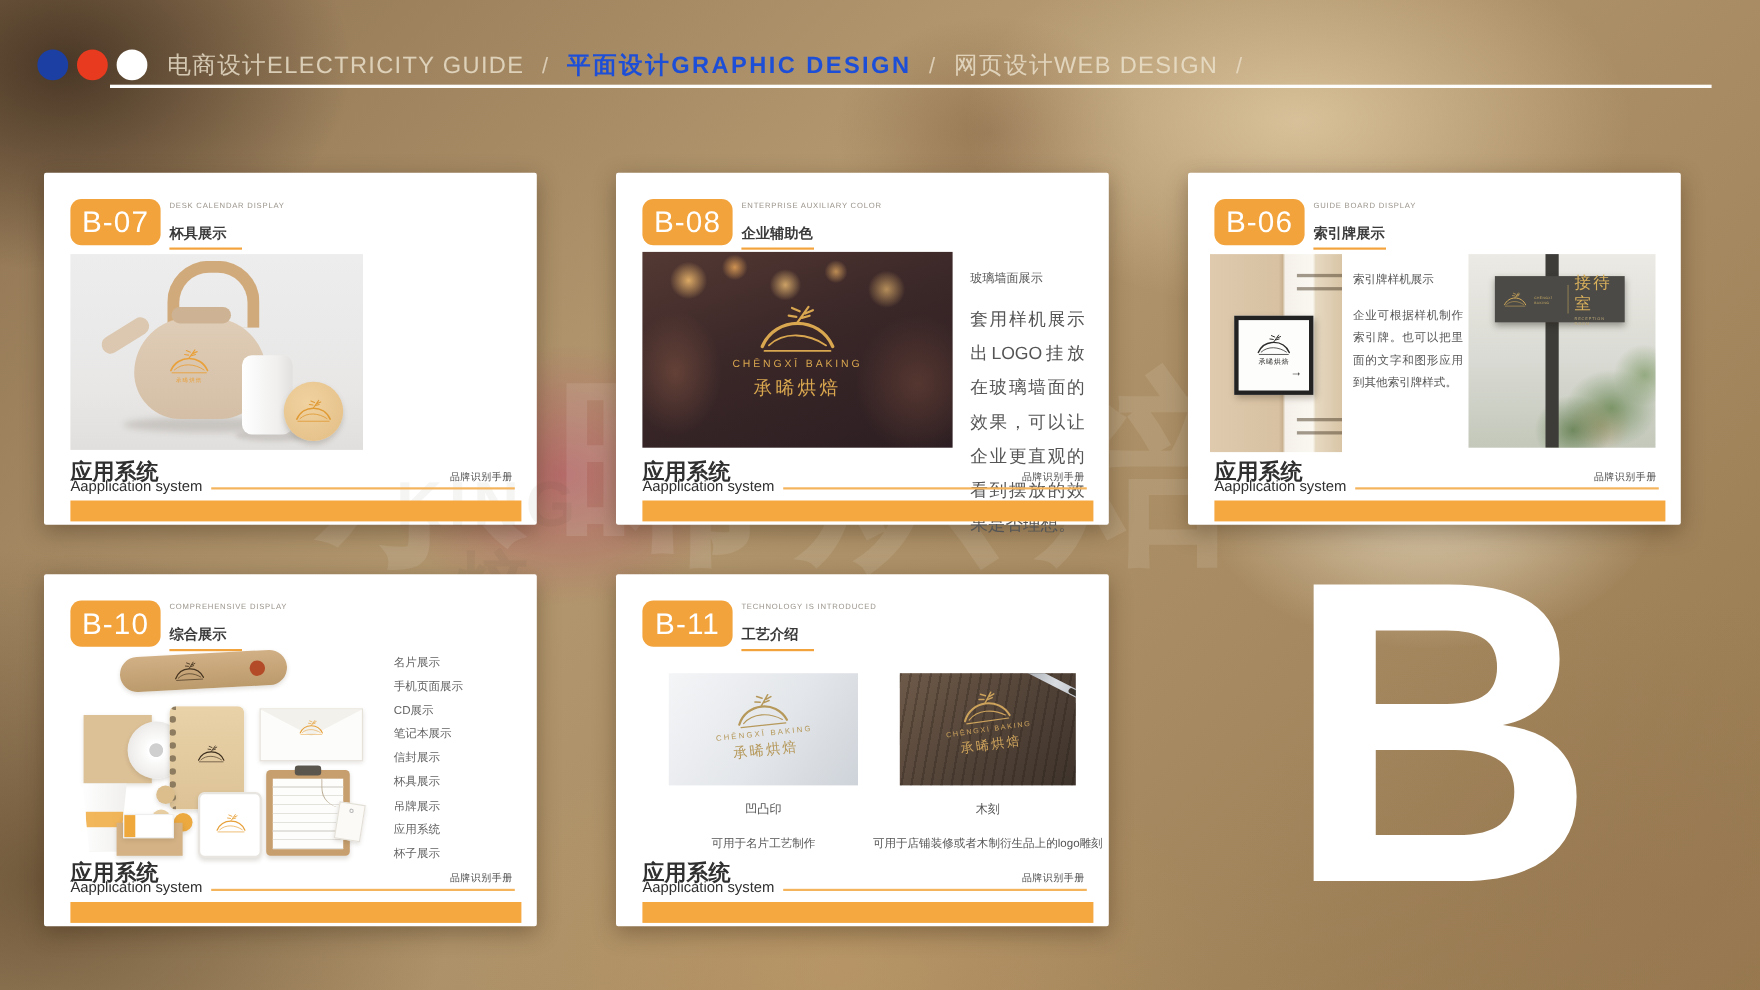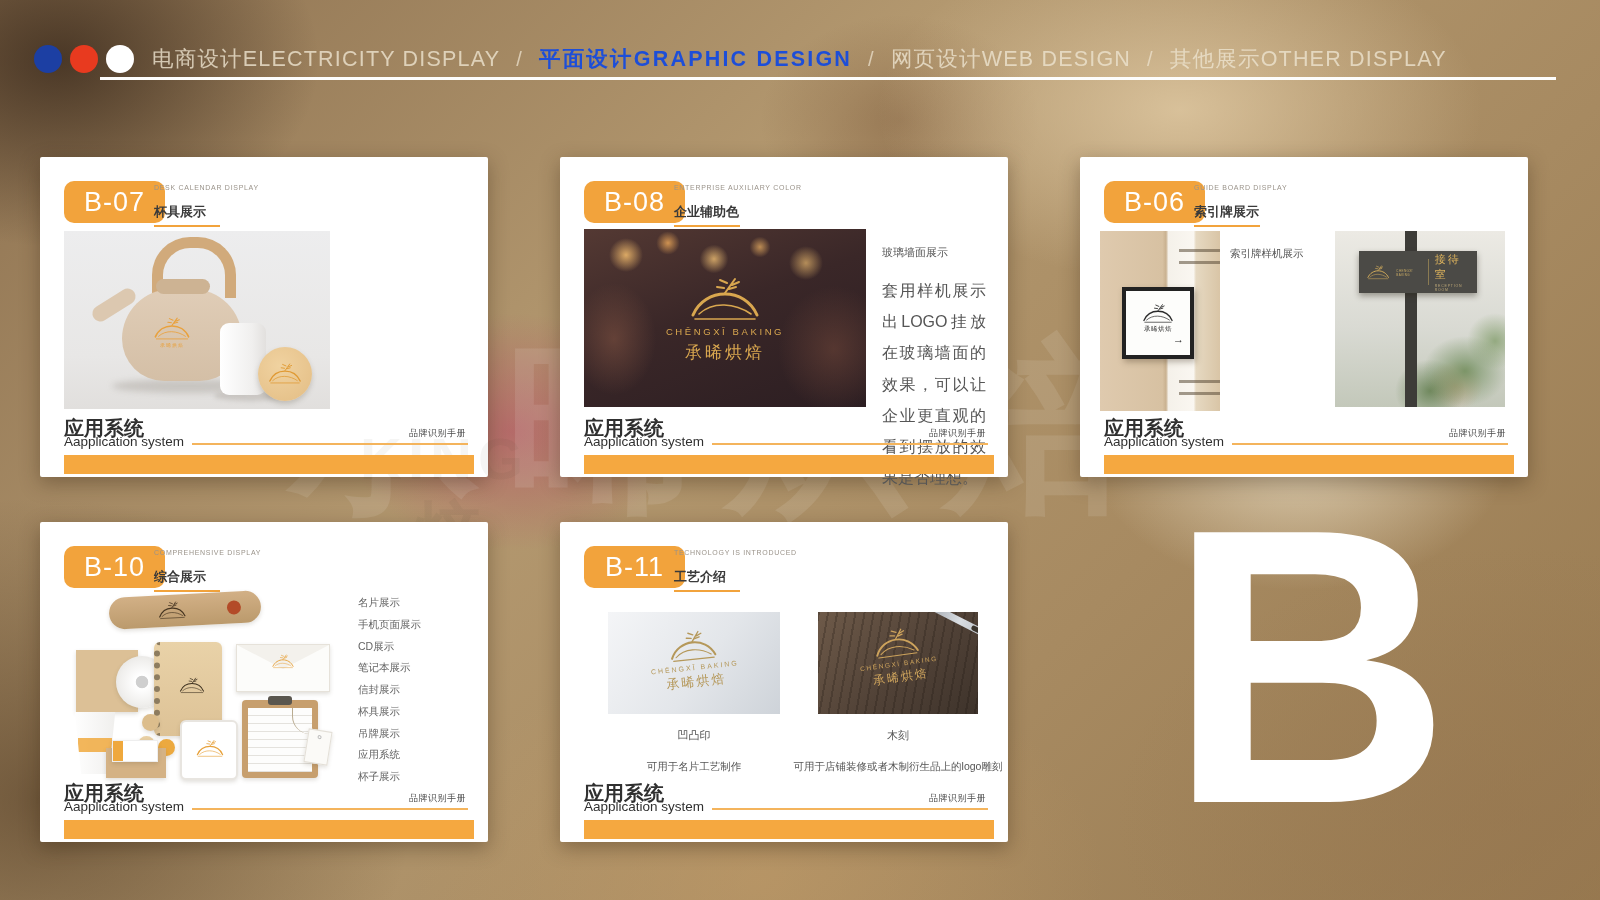--- a/index.html
+++ b/index.html
@@ -34,21 +34,21 @@
   .watermark{position:absolute;left:290px;top:300px;z-index:1;font-size:190px;font-weight:700;
              color:rgba(255,255,255,.10);letter-spacing:28px;pointer-events:none;}
   
   .card{position:absolute;width:448px;height:320px;background:#ffffff;border-radius:2px;
         box-shadow:0 6px 20px rgba(55,38,18,.38);z-index:2;}
   .card-b07{left:40px;top:157px;}
   .card-b08{left:560px;top:157px;}
   .card-b09{left:1080px;top:157px;}
   .card-b10{left:40px;top:522px;}
   .card-b11{left:560px;top:522px;}
-  .badge{position:absolute;left:24px;top:24px;width:101px;height:42px;background:#f2a33c;border-radius:10px;
+  .badge{position:absolute;left:24px;top:24px;width:82px;height:42px;background:#f2a33c;border-radius:10px;
          color:#fff;font-size:27px;display:flex;align-items:center;justify-content:center;letter-spacing:1px;}
   .head-text{position:absolute;left:114px;top:27px;}
   .head-en{font-size:7px;color:#9a938a;letter-spacing:.7px;}
   .head-cn{font-size:13px;color:#3a3a3a;font-weight:700;margin-top:12px;padding-bottom:4px;
            border-bottom:2px solid #f2a33c;display:inline-block;min-width:66px;}
   .foot-cn{position:absolute;left:24px;top:258px;font-size:20px;font-weight:700;color:#303030;}
   .foot-en{position:absolute;left:24px;top:277px;font-size:13.5px;color:#303030;}
   .foot-line{position:absolute;left:152px;right:20px;top:286px;height:2px;background:#f4b45c;}
   .foot-right{position:absolute;right:22px;top:270px;font-size:9px;color:#4a4a4a;letter-spacing:.5px;}
   .bar{position:absolute;left:24px;right:14px;bottom:3px;height:19px;background:#f5a840;}
@@ -102,21 +102,21 @@
     background:
       radial-gradient(60px 50px at 130px 140px, rgba(110,140,90,.85), transparent 70%),
       radial-gradient(50px 45px at 95px 160px, rgba(90,120,70,.8), transparent 70%),
       radial-gradient(40px 40px at 160px 110px, rgba(120,150,95,.7), transparent 70%),
       radial-gradient(40px 36px at 120px 155px, rgba(205,170,140,.8), transparent 70%),
       linear-gradient(180deg,#eceae4 0%,#d9dad3 55%,#c3c8ba 100%);}
   .b09-post{position:absolute;left:70px;top:0;width:12px;height:100%;background:#3d3c38;}
   .b09-plate{position:absolute;left:24px;top:20px;width:118px;height:42px;background:#4b4a46;
              box-shadow:0 3px 6px rgba(40,35,25,.4);display:flex;align-items:center;gap:6px;padding:0 7px;box-sizing:border-box;}
   .b09-plate .pl-div{width:1px;height:26px;background:#8b7b52;}
-  .b09-plate .pl-cn{font-size:11px;color:#d9b05c;letter-spacing:2px;}
+  .b09-plate .pl-cn{font-size:15px;color:#d9b05c;letter-spacing:2px;}
   .b09-plate .pl-sub{font-size:3.5px;color:#bda878;letter-spacing:.8px;margin-top:2px;}
   .b09-plate .pl-en{font-size:3px;color:#c9ab64;margin-top:1px;letter-spacing:.4px;}
   
   .b10-stage{position:absolute;left:14px;top:66px;width:286px;height:192px;}
   .b10-stage *{box-sizing:border-box;}
   .mk{position:absolute;box-shadow:0 2px 4px rgba(90,75,55,.18);}
   .mk-tube{left:55px;top:6px;width:152px;height:32px;border-radius:16px;transform:rotate(-3deg);
            background:linear-gradient(180deg,#d2b086,#bb9a6c);}
   .mk-tube .seal{position:absolute;right:20px;top:9px;width:14px;height:14px;border-radius:50%;background:#b34b28;}
   .mk-tube .mklogo{position:absolute;left:48px;top:5px;color:#463521;}
@@ -188,27 +188,26 @@
   </symbol>
 </svg>
 
 <header class="topbar">
   <div class="dots">
     <span class="dot blue"></span>
     <span class="dot red"></span>
     <span class="dot white"></span>
   </div>
   <nav class="nav">
-    <span class="item">电商设计ELECTRICITY DISPLAY</span>
+    <span class="item">电商设计ELECTRICITY GUIDE</span>
     <span class="sep">/</span>
     <span class="item active">平面设计GRAPHIC DESIGN</span>
     <span class="sep">/</span>
     <span class="item">网页设计WEB DESIGN</span>
     <span class="sep">/</span>
-    <span class="item">其他展示OTHER DISPLAY</span>
   </nav>
   <div class="nav-underline"></div>
 </header>
 
 <div class="watermark">承晞烘焙</div>
 
 <section class="card card-b07">
   <div class="badge">B-07</div>
   <div class="head-text">
     <div class="head-en">DESK CALENDAR DISPLAY</div>
@@ -281,20 +280,21 @@
     <div class="b09-slat" style="bottom:16px"></div>
     <div class="b09-sign">
       <svg class="logo-mark" width="36" height="22" style="color:#2b2b2b">
           <use href="#logo-mark"></use>
         </svg>
       <div class="cn">承晞烘焙</div>
       <div class="arrow">→</div>
     </div>
   </div>
   <div class="b09-mid-caption">索引牌样机展示</div>
+  <div class="b09-mid-body">企业可根据样机制作索引牌。也可以把里面的文字和图形应用到其他索引牌样式。</div>
   <div class="b09-right">
     <div class="b09-post"></div>
     <div class="b09-plate">
       <svg class="logo-mark" width="30" height="20" style="color:#d9b05c">
           <use href="#logo-mark"></use>
         </svg>
       <div>
         <div class="pl-en">CHĒNGXĪ BAKING</div>
       </div>
       <div class="pl-div"></div>

